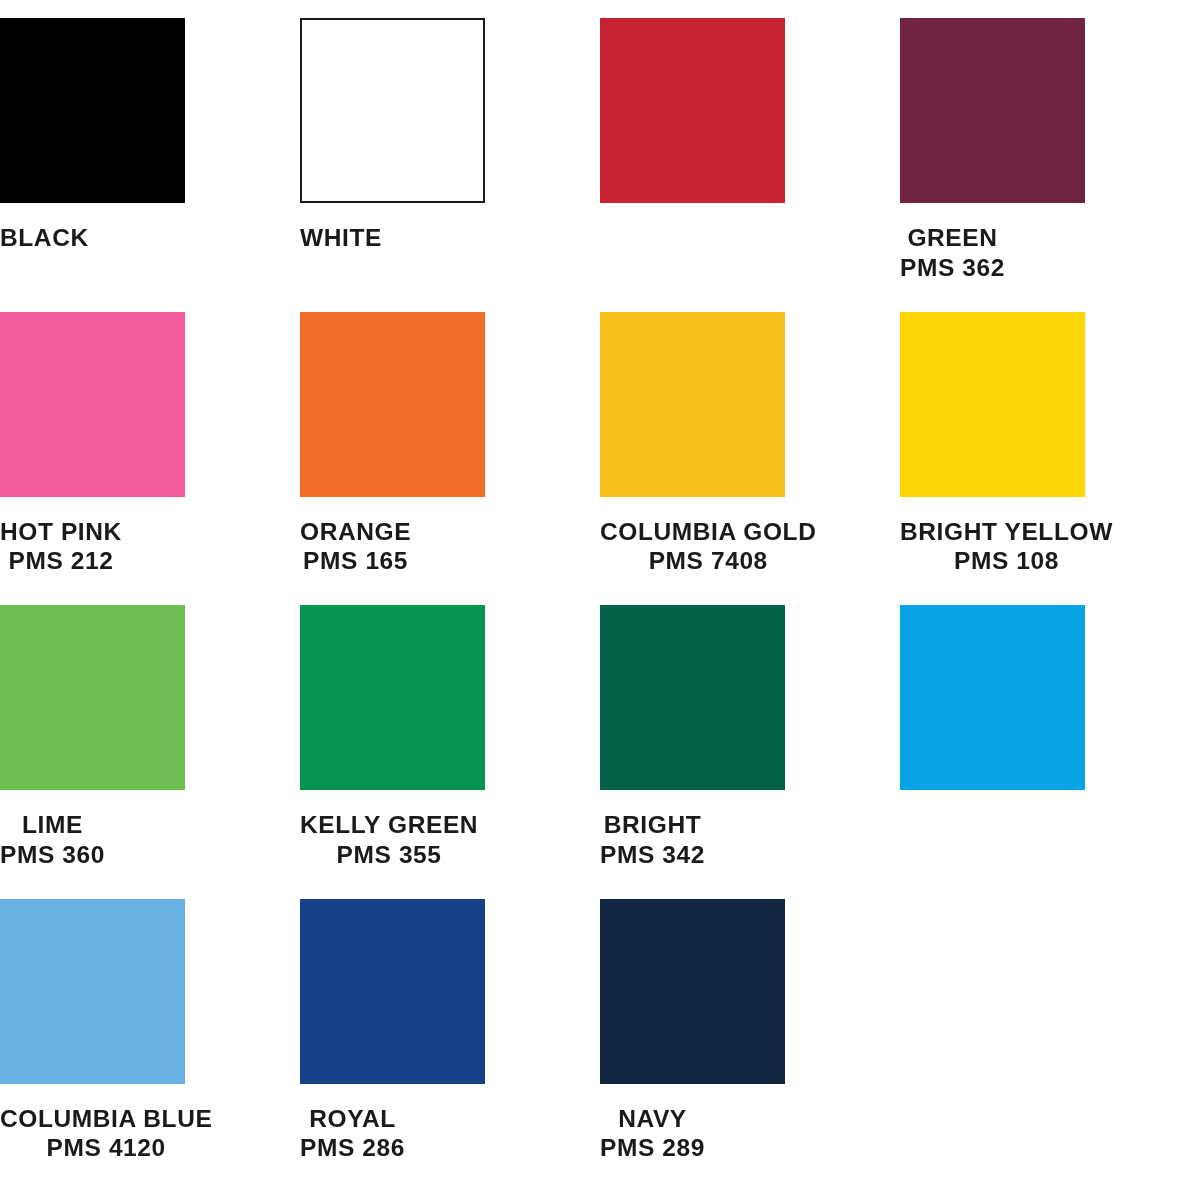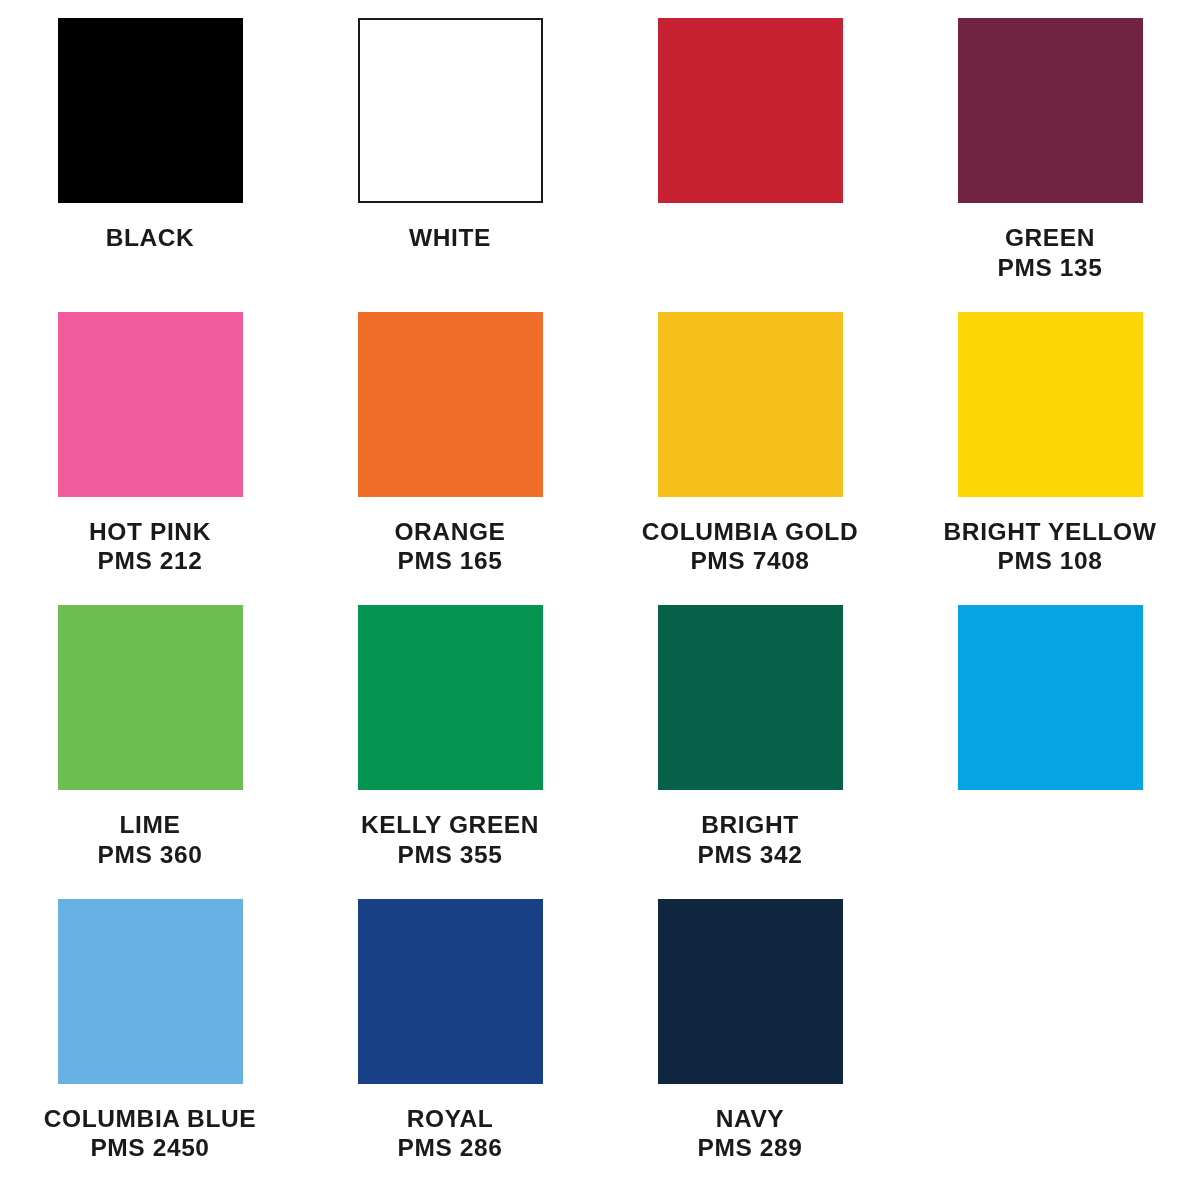--- a/index.html
+++ b/index.html
@@ -20,21 +20,21 @@
     display: grid;
     grid-template-columns: repeat(4, 1fr);
     grid-template-rows: repeat(4, 1fr);
     box-sizing: border-box;
     padding: 18px 0 8px 0;
   }
 
   .swatch-cell {
     display: flex;
     flex-direction: column;
-    align-items: center;
+    align-items: flex-start;
     justify-content: flex-start;
   }
 
   .swatch-chip {
     width: 185px;
     height: 185px;
     box-sizing: border-box;
     flex: 0 0 auto;
   }
 
@@ -70,21 +70,21 @@
         <span class="swatch-name">WHITE</span>
       </div>
     </div>
     <div class="swatch-cell">
       <div class="swatch-chip" style="background: rgb(198, 34, 50);"></div>
     </div>
     <div class="swatch-cell">
       <div class="swatch-chip" style="background: rgb(112, 36, 66);"></div>
       <div class="swatch-caption">
         <span class="swatch-name">GREEN</span>
-        <span class="swatch-code">PMS 135</span>
+        <span class="swatch-code">PMS 362</span>
       </div>
     </div>
     <div class="swatch-cell">
       <div class="swatch-chip" style="background: rgb(242, 92, 157);"></div>
       <div class="swatch-caption">
         <span class="swatch-name">HOT PINK</span>
         <span class="swatch-code">PMS 212</span>
       </div>
     </div>
     <div class="swatch-cell">
@@ -129,21 +129,21 @@
         <span class="swatch-code">PMS 342</span>
       </div>
     </div>
     <div class="swatch-cell">
       <div class="swatch-chip" style="background: rgb(6, 163, 229);"></div>
     </div>
     <div class="swatch-cell">
       <div class="swatch-chip" style="background: rgb(103, 178, 226);"></div>
       <div class="swatch-caption">
         <span class="swatch-name">COLUMBIA BLUE</span>
-        <span class="swatch-code">PMS 2450</span>
+        <span class="swatch-code">PMS 4120</span>
       </div>
     </div>
     <div class="swatch-cell">
       <div class="swatch-chip" style="background: rgb(23, 64, 135);"></div>
       <div class="swatch-caption">
         <span class="swatch-name">ROYAL</span>
         <span class="swatch-code">PMS 286</span>
       </div>
     </div>
     <div class="swatch-cell">

